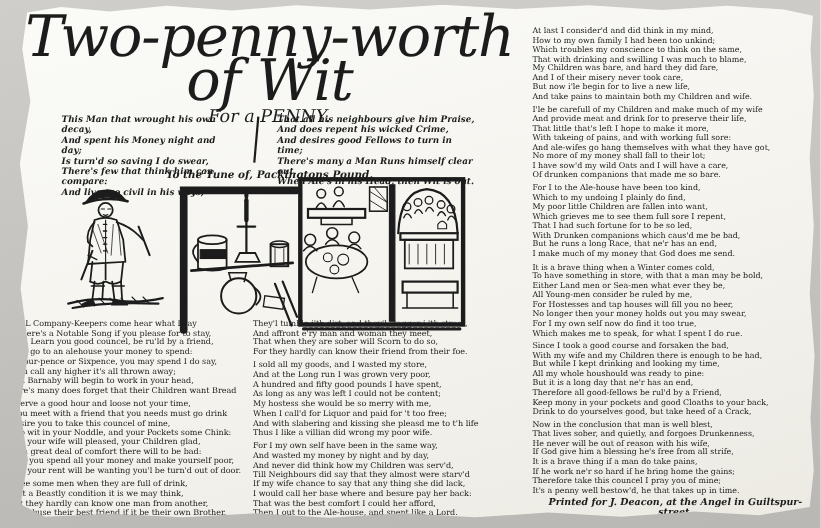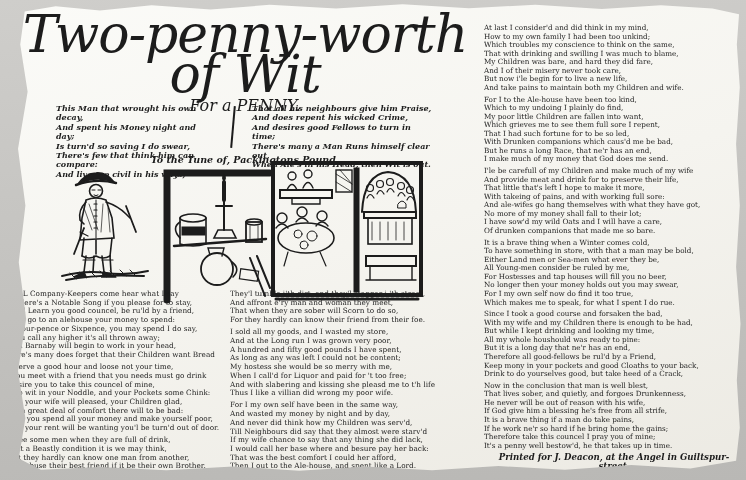--- a/index.html
+++ b/index.html
@@ -210,36 +210,36 @@
 
   <div class="right-col">
     <div class="stanza">At last I consider'd and did think in my mind,
 How to my own family I had been too unkind;
 Which troubles my conscience to think on the same,
 That with drinking and swilling I was much to blame,
 My Children was bare, and hard they did fare,
 And I of their misery never took care,
 But now i'le begin for to live a new life,
 And take pains to maintain both my Children and wife.</div>
+    <div class="stanza">I'le be carefull of my Children and make much of my wife
+And provide meat and drink for to preserve their life,
+That little that's left I hope to make it more,
+With takeing of pains, and with working full sore:
+And ale-wifes go hang themselves with what they have got,
+No more of my money shall fall to their lot;
+I have sow'd my wild Oats and I will have a care,
+Of drunken companions that made me so bare.</div>
     <div class="stanza">For I to the Ale-house have been too kind,
 Which to my undoing I plainly do find,
 My poor little Children are fallen into want,
 Which grieves me to see them full sore I repent,
 That I had such fortune for to be so led,
 With Drunken companions which caus'd me be bad,
 But he runs a long Race, that ne'r has an end,
 I make much of my money that God does me send.</div>
-    <div class="stanza">I'le be carefull of my Children and make much of my wife
-And provide meat and drink for to preserve their life,
-That little that's left I hope to make it more,
-With takeing of pains, and with working full sore:
-And ale-wifes go hang themselves with what they have got,
-No more of my money shall fall to their lot;
-I have sow'd my wild Oats and I will have a care,
-Of drunken companions that made me so bare.</div>
     <div class="stanza">It is a brave thing when a Winter comes cold,
 To have something in store, with that a man may be bold,
 Either Land men or Sea-men what ever they be,
 All Young-men consider be ruled by me,
 For Hostesses and tap houses will fill you no beer,
 No longer then your money holds out you may swear,
 For I my own self now do find it too true,
 Which makes me to speak, for what I spent I do rue.</div>
     <div class="stanza">Since I took a good course and forsaken the bad,
 With my wife and my Children there is enough to be had,

